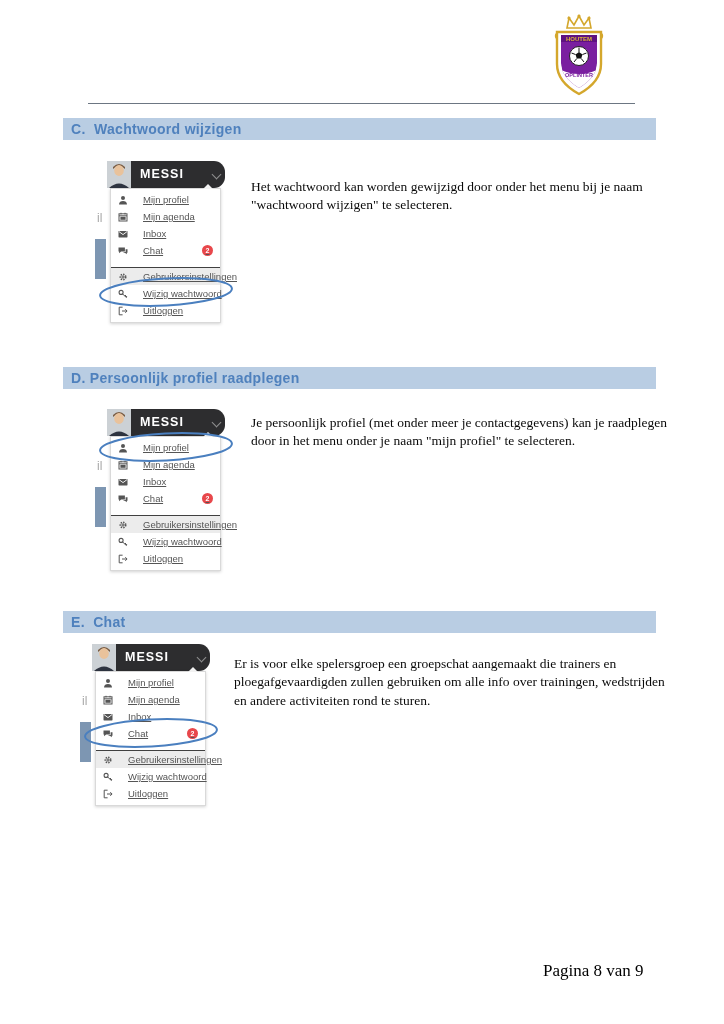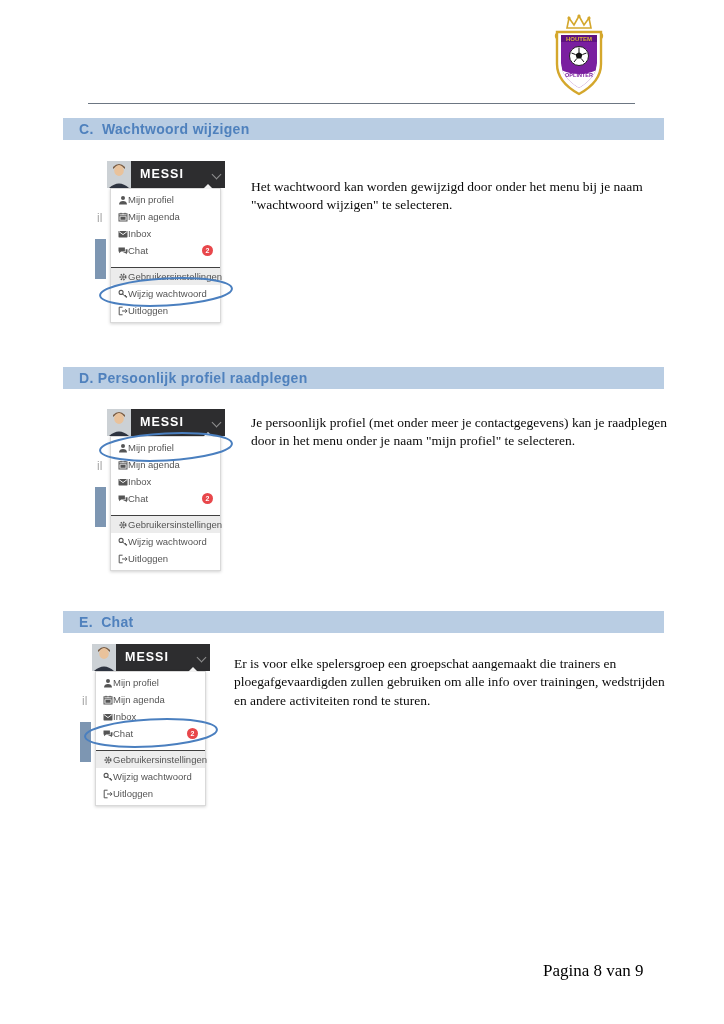--- a/index.html
+++ b/index.html
@@ -10,42 +10,42 @@
   
   .doc-title{
     position:absolute;left:88px;top:68px;font-size:27px;font-weight:400;
     color:#3c4756;letter-spacing:1.5px;word-spacing:12px;white-space:pre;
   }
   .title-rule{position:absolute;left:88px;top:103px;width:547px;border-top:1.5px solid#6c7682;}
   .logo{position:absolute;left:547px;top:14px;width:64px;height:84px;}
   
   .section-bar{
     position:absolute;left:63px;width:593px;height:22px;background:#b9cde3;
-    color:#4f81bd;font-size:14px;font-weight:bold;line-height:22px;padding-left:8px;
+    color:#4f81bd;font-size:14px;font-weight:bold;line-height:22px;
   }
   .section-bar span{padding-left:8px;white-space:pre;letter-spacing:.3px;}
   #bar-C{top:118px}#bar-D{top:367px}#bar-E{top:611px}
   
   .body-copy{
     position:absolute;font-family:"Liberation Serif",serif;font-size:13.5px;
     line-height:1.36;color:#0a0a0a;
   }
   .body-copy p{margin:16px;}
   #copy-C{left:235px;top:162px;width:452px}
   #copy-D{left:235px;top:398px;width:462px}
   #copy-E{left:218px;top:639px;width:466px}
   
   .menu-shot{position:absolute;width:150px;height:166px;}
   #shot-C{left:95px;top:161px}
   #shot-D{left:95px;top:409px}
   #shot-E{left:80px;top:644px}
   .frag-text{position:absolute;left:2px;top:50px;font-size:12px;color:#a9a9a9;}
   .frag-block{position:absolute;left:0;top:78px;width:11px;height:40px;background:#7d96b2;}
   .menu-header{
-    position:absolute;left:12px;top:0;width:118px;height:27px;background:#2d2d2f;
+    position:absolute;left:12px;top:0;width:118px;height:27px;background:#2d2d2f;border-radius:11px;
   }
   .avatar{position:absolute;left:0;top:0;width:24px;height:27px;display:block;}
   .user-name{
     position:absolute;left:33px;top:0;line-height:27px;color:#fff;font-size:12.5px;
     font-weight:bold;letter-spacing:1px;
   }
   .chev{
     position:absolute;right:5px;top:10px;width:6px;height:6px;
     border-right:1.5px solid #8f8f8f;border-bottom:1.5px solid #8f8f8f;
     transform:rotate(45deg);
@@ -54,22 +54,22 @@
     position:absolute;left:15px;top:27px;width:111px;background:#fff;
     border:1px solid #d9d9d9;box-shadow:0 1px 3px rgba(0,0,0,.18);
     padding:2px 0 3px 0;box-sizing:border-box;
   }
   .dd-caret{
     position:absolute;top:-5px;right:7px;width:0;height:0;
     border-left:5px solid transparent;border-right:5px solid transparent;
     border-bottom:5px solid #f2f2f2;
   }
   .menu-item{
-    height:17px;display:flex;align-items:center;gap:0;padding:0 7px;
-    font-size:9.5px;color:#555;white-space:nowrap;
+    height:17px;display:flex;align-items:center;gap:15px;padding:0 7px;
+    font-size:9.5px;color:#555;white-space:nowrap;text-decoration:underline;
   }
   .menu-item.highlight{background:#ececec;margin-top:8px;border-top:1px solid #404040;}
   .mi-icon{width:10px;height:10px;flex:0 0 10px;display:block;}
   .mi-icon svg{display:block;width:10px;height:10px;}
   .mi-badge{
     margin-left:auto;width:11px;height:11px;border-radius:50%;background:#e8474b;
     color:#fff;font-size:7px;font-weight:bold;display:flex;align-items:center;
     justify-content:center;
   }
   .annotation{position:absolute;left:2px;width:140px;height:32px;pointer-events:none;}

